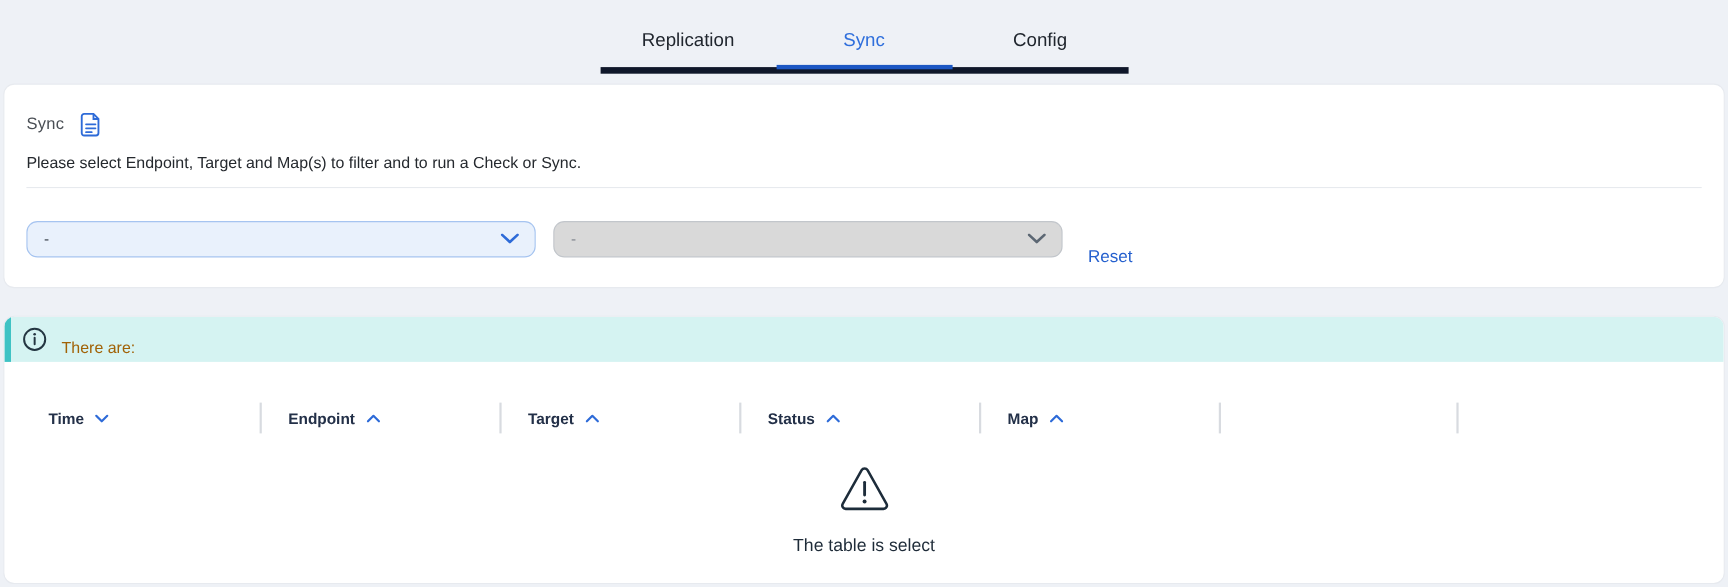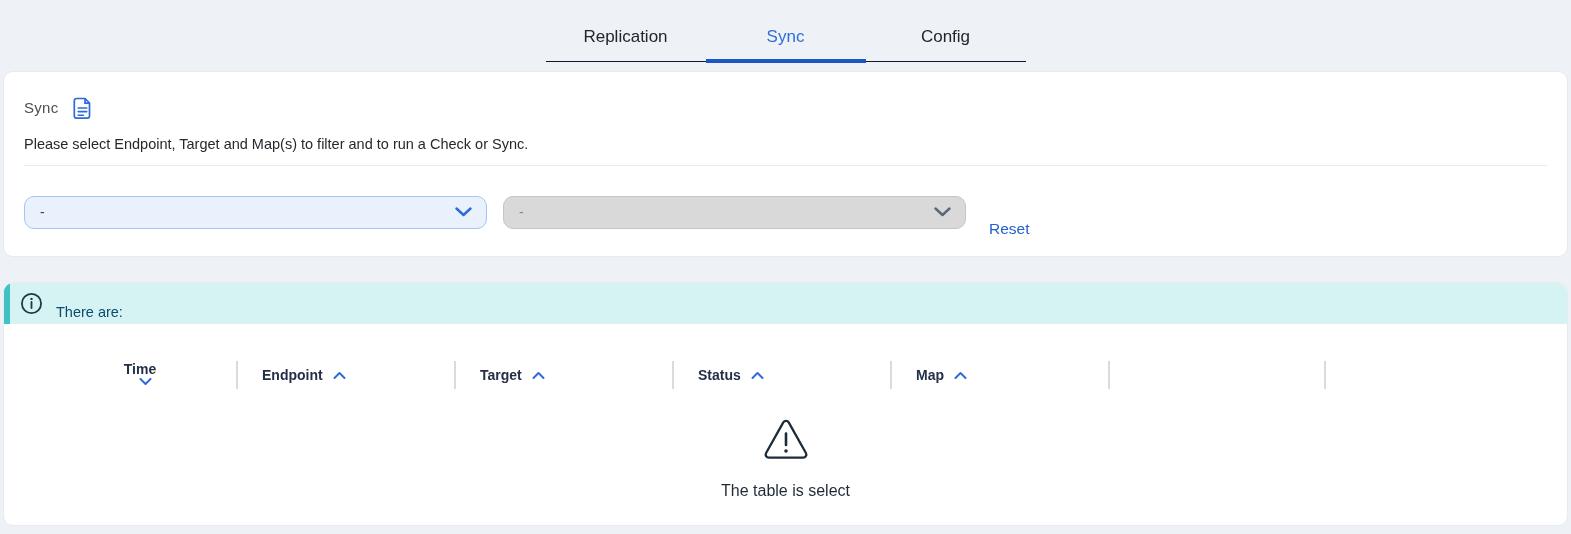--- a/index.html
+++ b/index.html
@@ -11,21 +11,21 @@
     overflow: hidden;
     position: relative;
   }
 
   
   .tabstrip-wrap { padding-top: 14px; }
   .tabstrip {
     width: 480px;
     margin: 0 auto;
     display: flex;
-    border-bottom: 1px solid #0f172a;
+    border-bottom: 6px solid #0f172a;
   }
   .tab {
     width: 160px;
     text-align: center;
     padding: 12px 0 14px;
     font-size: 17px;
     line-height: 21px;
     color: #20262e;
     cursor: pointer;
     position: relative;
@@ -97,42 +97,42 @@
   }
   .info-banner {
     height: 41px;
     background: #d5f3f2;
     border-left: 6px solid #3ec2c4;
     display: flex;
     align-items: center;
     padding-left: 10px;
   }
   .info-icon { display: inline-flex; }
-  .info-banner-text { margin-left: 13px; font-size: 14.5px; color: #0c4a6e; margin-top: 17px; }
+  .info-banner-text { margin-left: 13px; font-size: 14.5px; color: #a16207; margin-top: 17px; }
 
   
   .table-header {
     display: flex;
     align-items: center;
     margin: 36px 0 0 22px;
     height: 30px;
   }
   .th-cell {
     width: 218px;
     height: 28px;
     display: flex;
     align-items: center;
     padding-left: 24px;
     font-size: 14px;
     font-weight: bold;
     color: #233048;
     border-left: 2px solid #d8dbe0;
     cursor: pointer;
   }
-  .th-cell:first-child { width: 210px; padding-left: 18px; border-left: none; flex-direction: column; }
+  .th-cell:first-child { width: 210px; padding-left: 18px; border-left: none; }
   .th-cell-empty { border-right: 2px solid #d8dbe0; cursor: default; }
   .sort-icon { display: inline-flex; margin-left: 10px; }
   .sort-icon.desc { transform: rotate(180deg); }
 
   
   .empty-state { margin-top: 28px; text-align: center; }
   .empty-state-icon { display: inline-flex; }
   .empty-state-text { margin-top: 14px; font-size: 16px; color: #1e2b38; }
 </style>
 </head>

